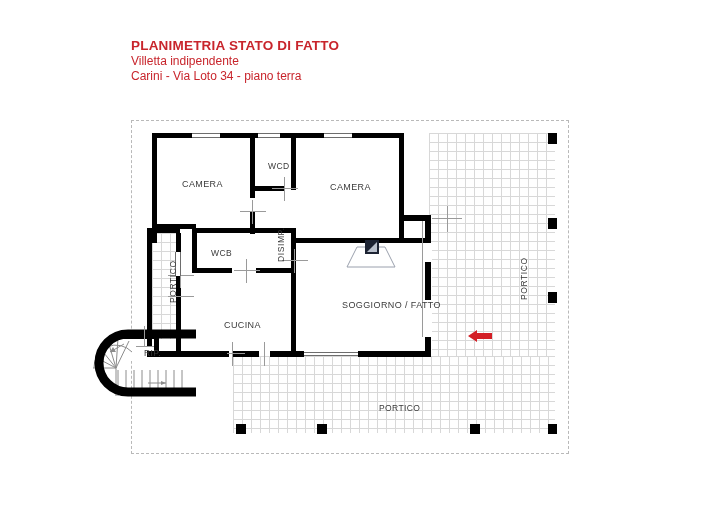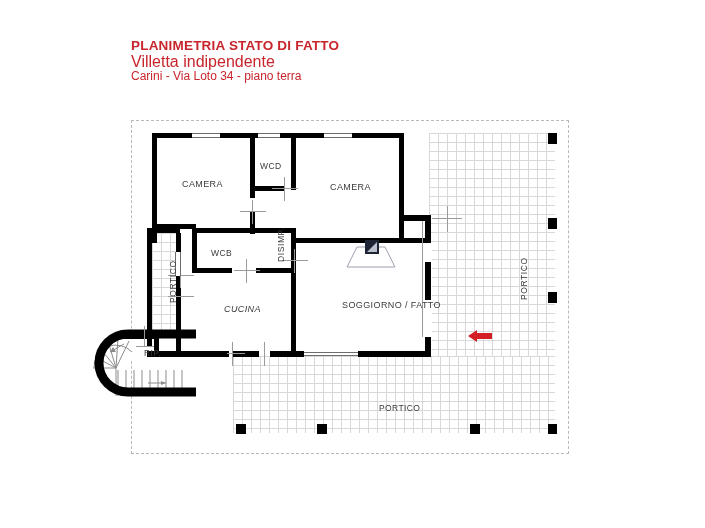--- a/index.html
+++ b/index.html
@@ -10,21 +10,21 @@
   }
   .stage{position:absolute;left:0;top:0;width:668px;height:528px;}
 
   
   #title-block{position:absolute;left:131px;top:38px;}
   #title-block .t1{
     font-size:13.5px;font-weight:bold;color:#c8252c;
     letter-spacing:.2px;line-height:16px;white-space:nowrap;
   }
   #title-block .t2{
-    font-size:16px;color:#c8252c;line-height:15px;white-space:nowrap;
+    font-size:12px;color:#c8252c;line-height:15px;white-space:nowrap;
   }
   #title-block .t3{
     font-size:12px;color:#c8252c;line-height:15px;white-space:nowrap;
   }
 
   
   #plan-frame{
     position:absolute;left:131px;top:120px;width:438px;height:334px;
     border:1px dashed #b9b9b9;box-sizing:border-box;
   }
@@ -220,24 +220,24 @@
   <div class="win" style="left:175px;top:252px;width:6px;height:24px;border:1px solid #6d6d6d;border-top:none;border-bottom:none;"></div>
 
 
   <div id="entry-arrow">
     <svg width="24" height="14" viewBox="0 0 24 14">
       <polygon points="0,7 9,1 9,4 24,4 24,10 9,10 9,13" fill="#d31f26"></polygon>
     </svg>
   </div>
 
   <div class="label big" style="left:182px;top:179px;">CAMERA</div>
-  <div class="label" style="left:260px;top:161px;">WCD</div>
+  <div class="label" style="left:268px;top:161px;">WCD</div>
   <div class="label" style="left:211px;top:248px;">WCB</div>
   <div class="vlabel" style="left:276px;top:262px;">DISIMP.</div>
   <div class="label big" style="left:330px;top:182px;">CAMERA</div>
   <div class="label big" style="left:342px;top:300px;">SOGGIORNO / FATTO</div>
-  <div class="label big" style="left:224px;top:304px;font-style:italic;">CUCINA</div>
+  <div class="label big" style="left:224px;top:320px;">CUCINA</div>
   <div class="label" style="left:144px;top:348px;">RIP.</div>
   <div class="vlabel" style="left:168px;top:303px;">PORTICO</div>
   <div class="vlabel" style="left:519px;top:300px;">PORTICO</div>
   <div class="label" style="left:379px;top:403px;">PORTICO</div>
 
 </div>
 
 </body></html>

